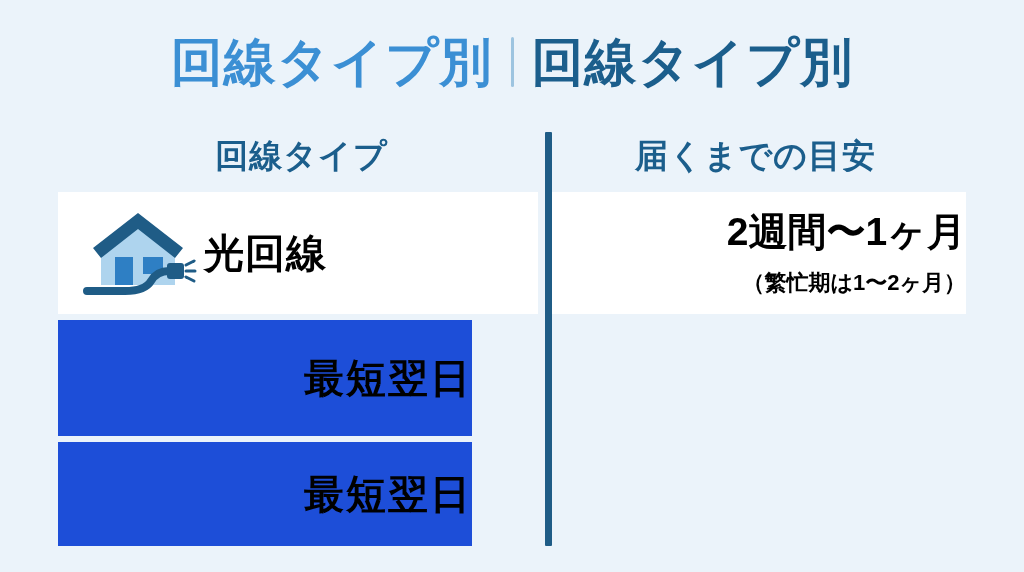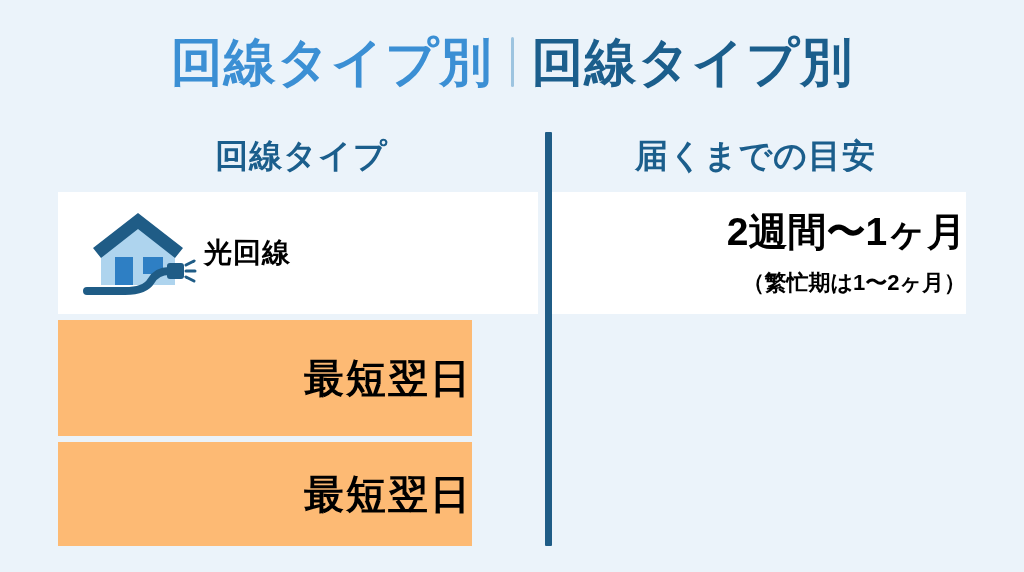--- a/index.html
+++ b/index.html
@@ -107,32 +107,32 @@
   }
   .cell-right {
     width: 414px;
     display: flex;
     flex-direction: column;
     align-items: flex-end;
     justify-content: center;
     box-sizing: border-box;
   }
   .cell-white { background: #ffffff; }
-  .cell-tint  { background: #fdba74; }
+  .cell-tint  { background: #1d4ed8; }
 
   .icon-box {
     width: 132px;
     min-width: 132px;
     height: 100%;
     display: flex;
     align-items: center;
     justify-content: center;
   }
   .row-label {
-    font-size: 28px;
+    font-size: 40px;
     font-weight: bold;
     color: #000000;
     letter-spacing: 1px;
     white-space: nowrap;
   }
   .value-main {
     font-size: 39px;
     font-weight: bold;
     color: #000000;
     line-height: 1.1;

